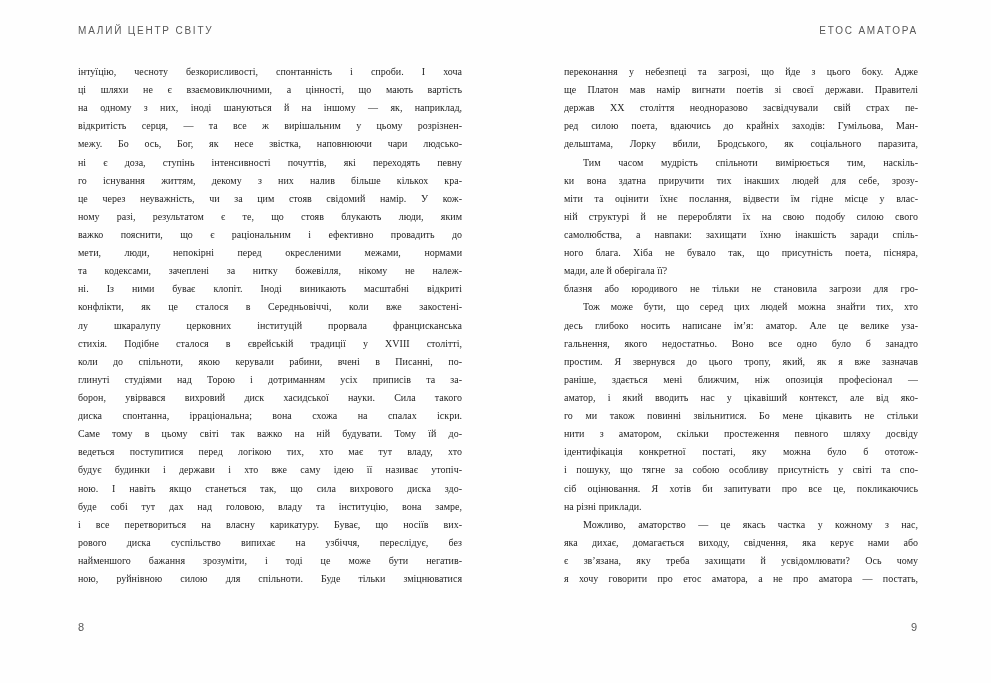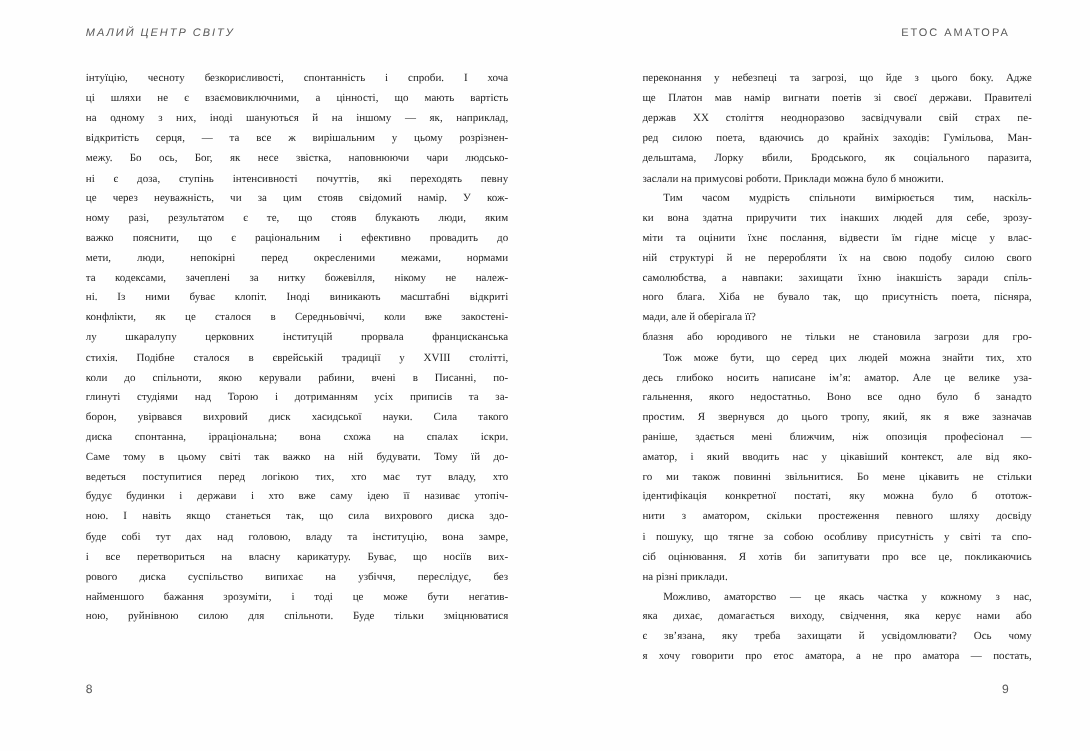--- a/index.html
+++ b/index.html
@@ -20,31 +20,31 @@
   .running-header {
     position: absolute;
     top: 25px;
     font-family: "Liberation Sans", sans-serif;
     font-size: 10px;
     font-weight: 400;
     letter-spacing: 1.8px;
     color: var(--muted, #5a5a5a);
     white-space: nowrap;
   }
-  .running-header.left { left: 78px; font-style: italic; }
+  .running-header.left { left: 78px; }
   .running-header.right { right: 73px; text-align: center; }
   .textblock {
     position: absolute;
     top: 63px;
     color: var(--ink, #242424);
     font-size: 10px;
     line-height: 18.12px;
   }
   .textblock.left { left: 78px; width: 384px; }
-  .textblock.right { left: 584px; width: 354px; }
+  .textblock.right { left: 564px; width: 354px; }
   .line {
     height: 18.12px;
     overflow: hidden;
     text-align: justify;
     text-align-last: justify;
     white-space: normal;
   }
   .line.end { text-align-last: left; }
   .line.indent { text-indent: 19px; }
   .page-number {
@@ -64,20 +64,21 @@
 
   <div class="page-left">
     <div class="running-header left">МАЛИЙ ЦЕНТР СВІТУ</div>
     <div class="textblock left">
         <div class="line">інтуїцію, чесноту безкорисливості, спонтанність і спроби. І хоча</div>
         <div class="line">ці шляхи не є взаємовиключними, а цінності, що мають вартість</div>
         <div class="line">на одному з них, іноді шануються й на іншому — як, наприклад,</div>
         <div class="line">відкритість серця, — та все ж вирішальним у цьому розрізнен-</div>
         <div class="line">межу. Бо ось, Бог, як несе звістка, наповнюючи чари людсько-</div>
         <div class="line">ні є доза, ступінь інтенсивності почуттів, які переходять певну</div>
+        <div class="line">го існування життям, декому з них налив більше кількох кра-</div>
         <div class="line">це через неуважність, чи за цим стояв свідомий намір. У кож-</div>
         <div class="line">ному разі, результатом є те, що стояв блукають люди, яким</div>
         <div class="line">важко пояснити, що є раціональним і ефективно провадить до</div>
         <div class="line">мети, люди, непокірні перед окресленими межами, нормами</div>
         <div class="line">та кодексами, зачеплені за нитку божевілля, нікому не належ-</div>
         <div class="line">ні. Із ними буває клопіт. Іноді виникають масштабні відкриті</div>
         <div class="line">конфлікти, як це сталося в Середньовіччі, коли вже закостені-</div>
         <div class="line">лу шкаралупу церковних інституцій прорвала францисканська</div>
         <div class="line">стихія. Подібне сталося в єврейській традиції у XVIII столітті,</div>
         <div class="line">коли до спільноти, якою керували рабини, вчені в Писанні, по-</div>
@@ -98,38 +99,37 @@
   </div>
 
   <div class="page-right">
     <div class="running-header right">ЕТОС АМАТОРА</div>
     <div class="textblock right">
         <div class="line">переконання у небезпеці та загрозі, що йде з цього боку. Адже</div>
         <div class="line">ще Платон мав намір вигнати поетів зі своєї держави. Правителі</div>
         <div class="line">держав XX століття неодноразово засвідчували свій страх пе-</div>
         <div class="line">ред силою поета, вдаючись до крайніх заходів: Гумільова, Ман-</div>
         <div class="line">дельштама, Лорку вбили, Бродського, як соціального паразита,</div>
-        <div class="line end">заслали на примусові роботи. Приклади можна було б множити.</div>
         <div class="line indent">Тим часом мудрість спільноти вимірюється тим, наскіль-</div>
         <div class="line">ки вона здатна приручити тих інакших людей для себе, зрозу-</div>
         <div class="line">міти та оцінити їхнє послання, відвести їм гідне місце у влас-</div>
         <div class="line">ній структурі й не переробляти їх на свою подобу силою свого</div>
         <div class="line">самолюбства, а навпаки: захищати їхню інакшість заради спіль-</div>
         <div class="line">ного блага. Хіба не бувало так, що присутність поета, пісняра,</div>
         <div class="line end">мади, але й оберігала її?</div>
         <div class="line">блазня або юродивого не тільки не становила загрози для гро-</div>
         <div class="line indent">Тож може бути, що серед цих людей можна знайти тих, хто</div>
         <div class="line">десь глибоко носить написане ім’я: аматор. Але це велике уза-</div>
         <div class="line">гальнення, якого недостатньо. Воно все одно було б занадто</div>
         <div class="line">простим. Я звернувся до цього тропу, який, як я вже зазначав</div>
         <div class="line">раніше, здається мені ближчим, ніж опозиція професіонал —</div>
         <div class="line">аматор, і який вводить нас у цікавіший контекст, але від яко-</div>
         <div class="line">го ми також повинні звільнитися. Бо мене цікавить не стільки</div>
+        <div class="line">нити з аматором, скільки простеження певного шляху досвіду</div>
         <div class="line">ідентифікація конкретної постаті, яку можна було б ототож-</div>
-        <div class="line">нити з аматором, скільки простеження певного шляху досвіду</div>
         <div class="line">і пошуку, що тягне за собою особливу присутність у світі та спо-</div>
         <div class="line">сіб оцінювання. Я хотів би запитувати про все це, покликаючись</div>
         <div class="line end">на різні приклади.</div>
         <div class="line indent">Можливо, аматорство — це якась частка у кожному з нас,</div>
         <div class="line">яка дихає, домагається виходу, свідчення, яка керує нами або</div>
         <div class="line">є зв’язана, яку треба захищати й усвідомлювати? Ось чому</div>
         <div class="line">я хочу говорити про етос аматора, а не про аматора — постать,</div>
       </div>
     <div class="page-number right">9</div>
   </div>

